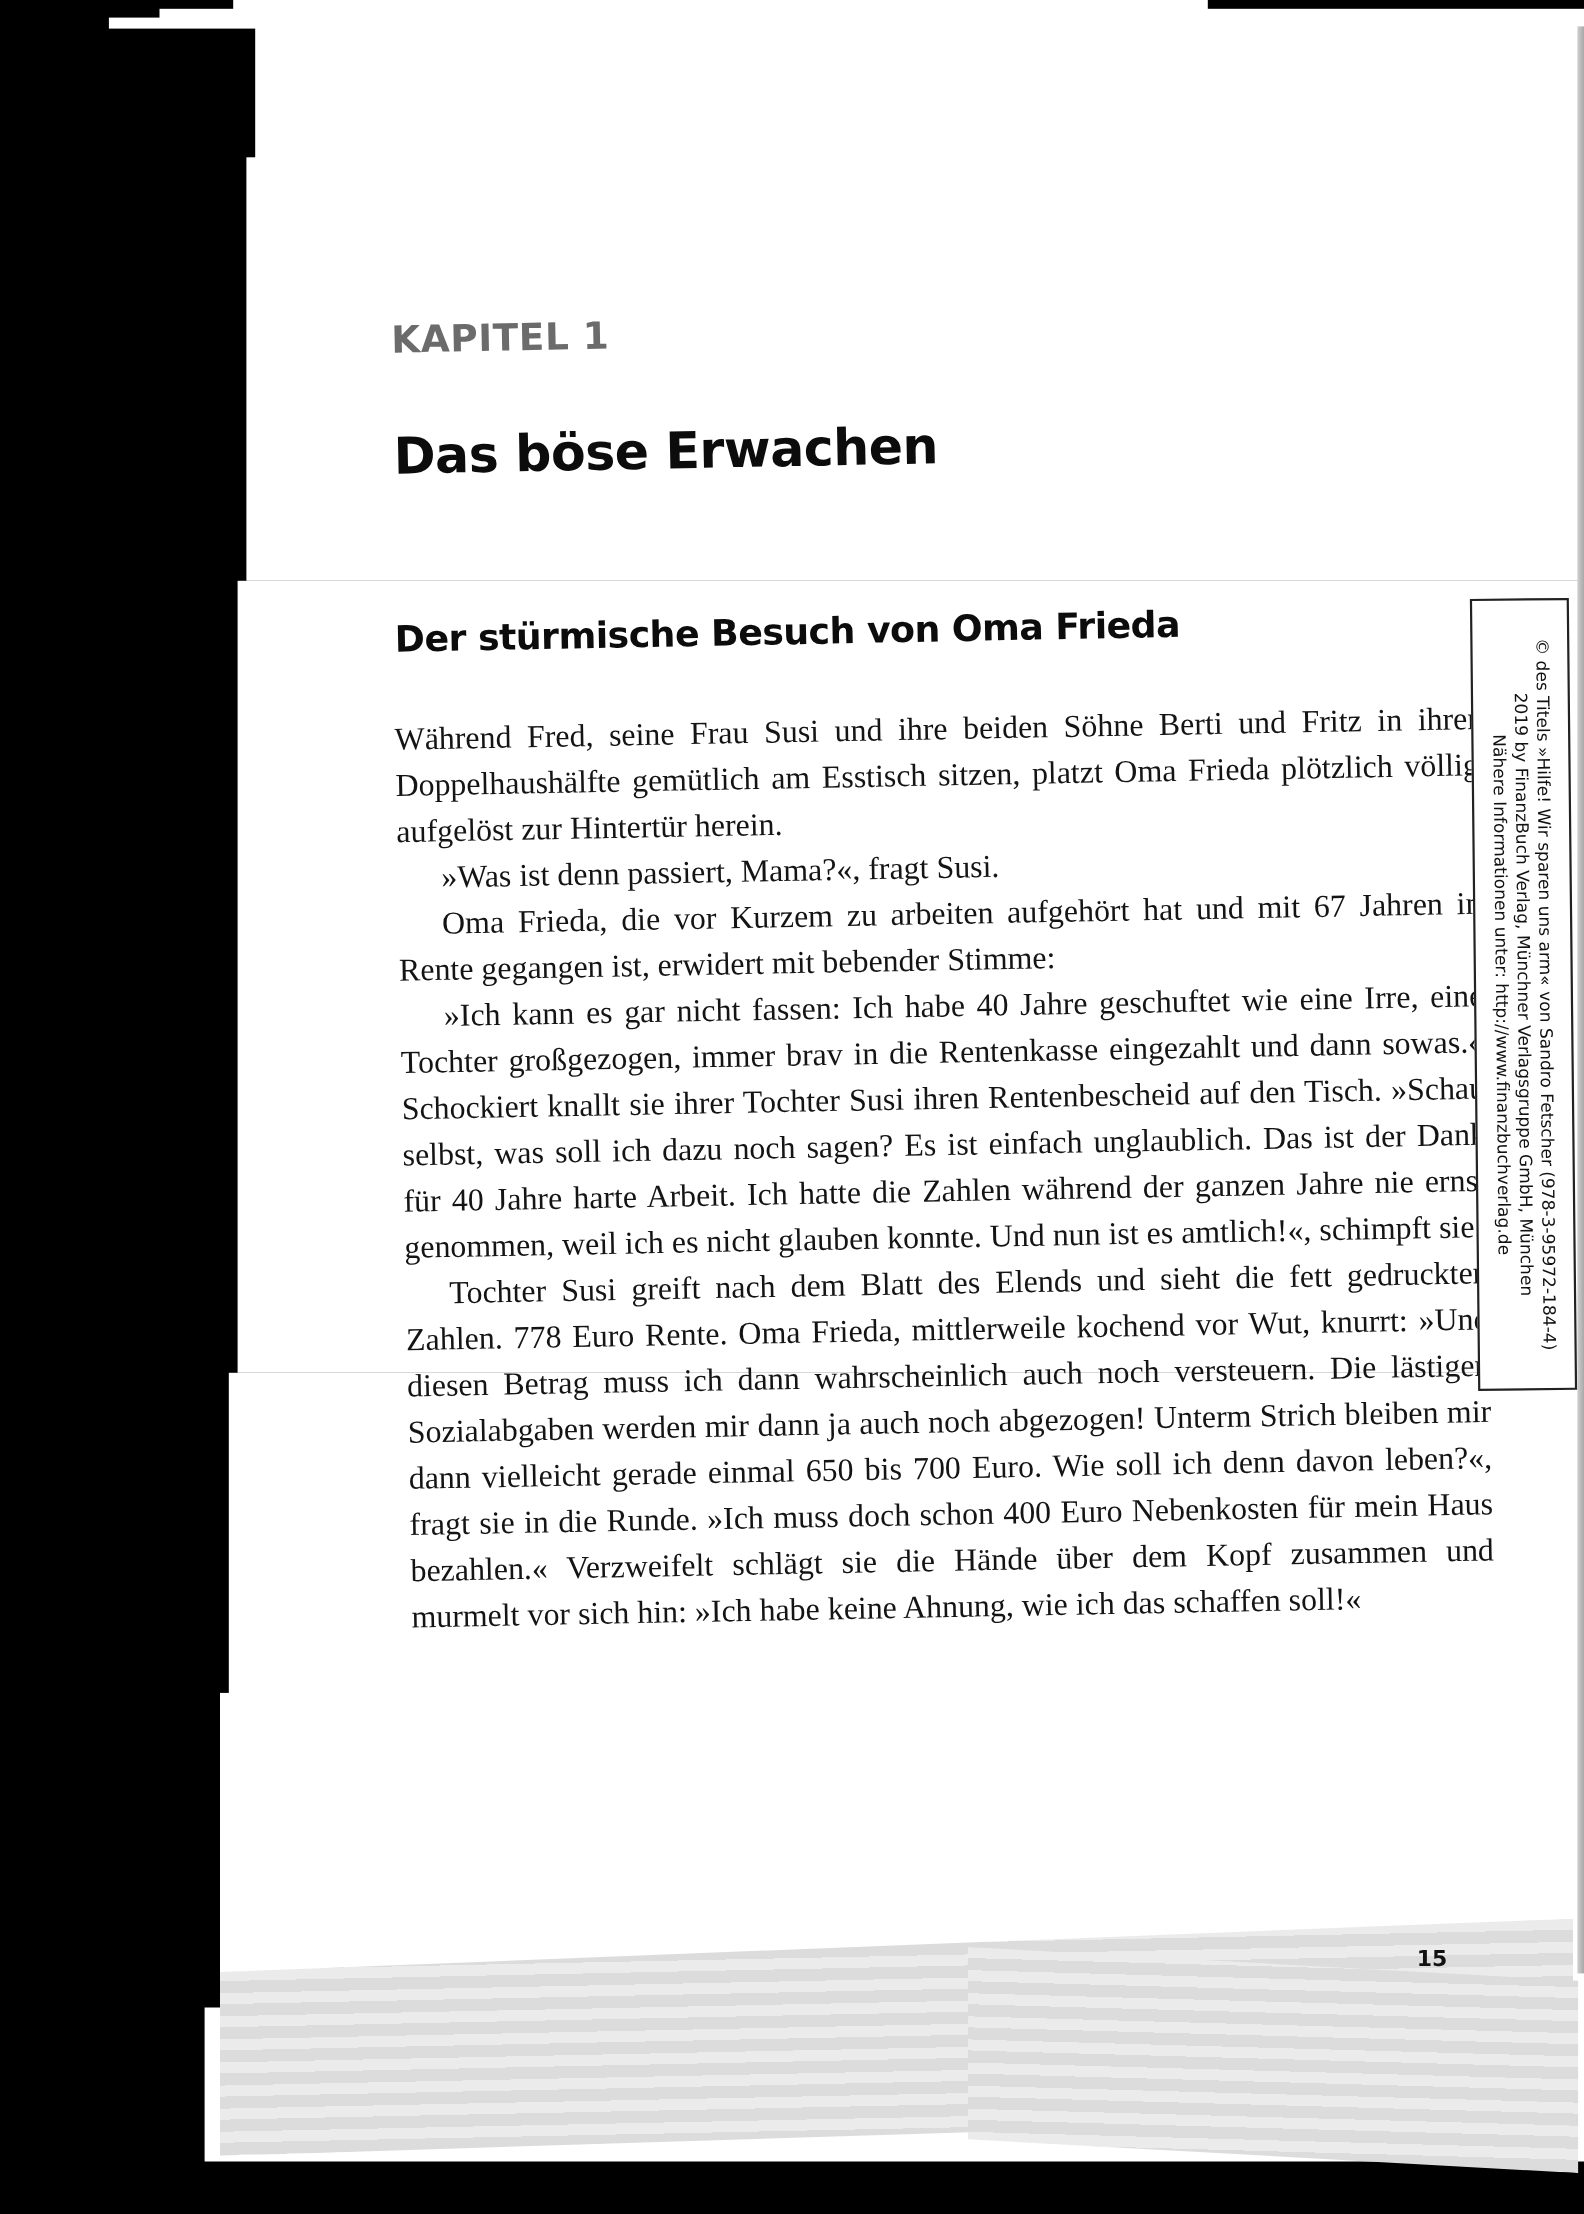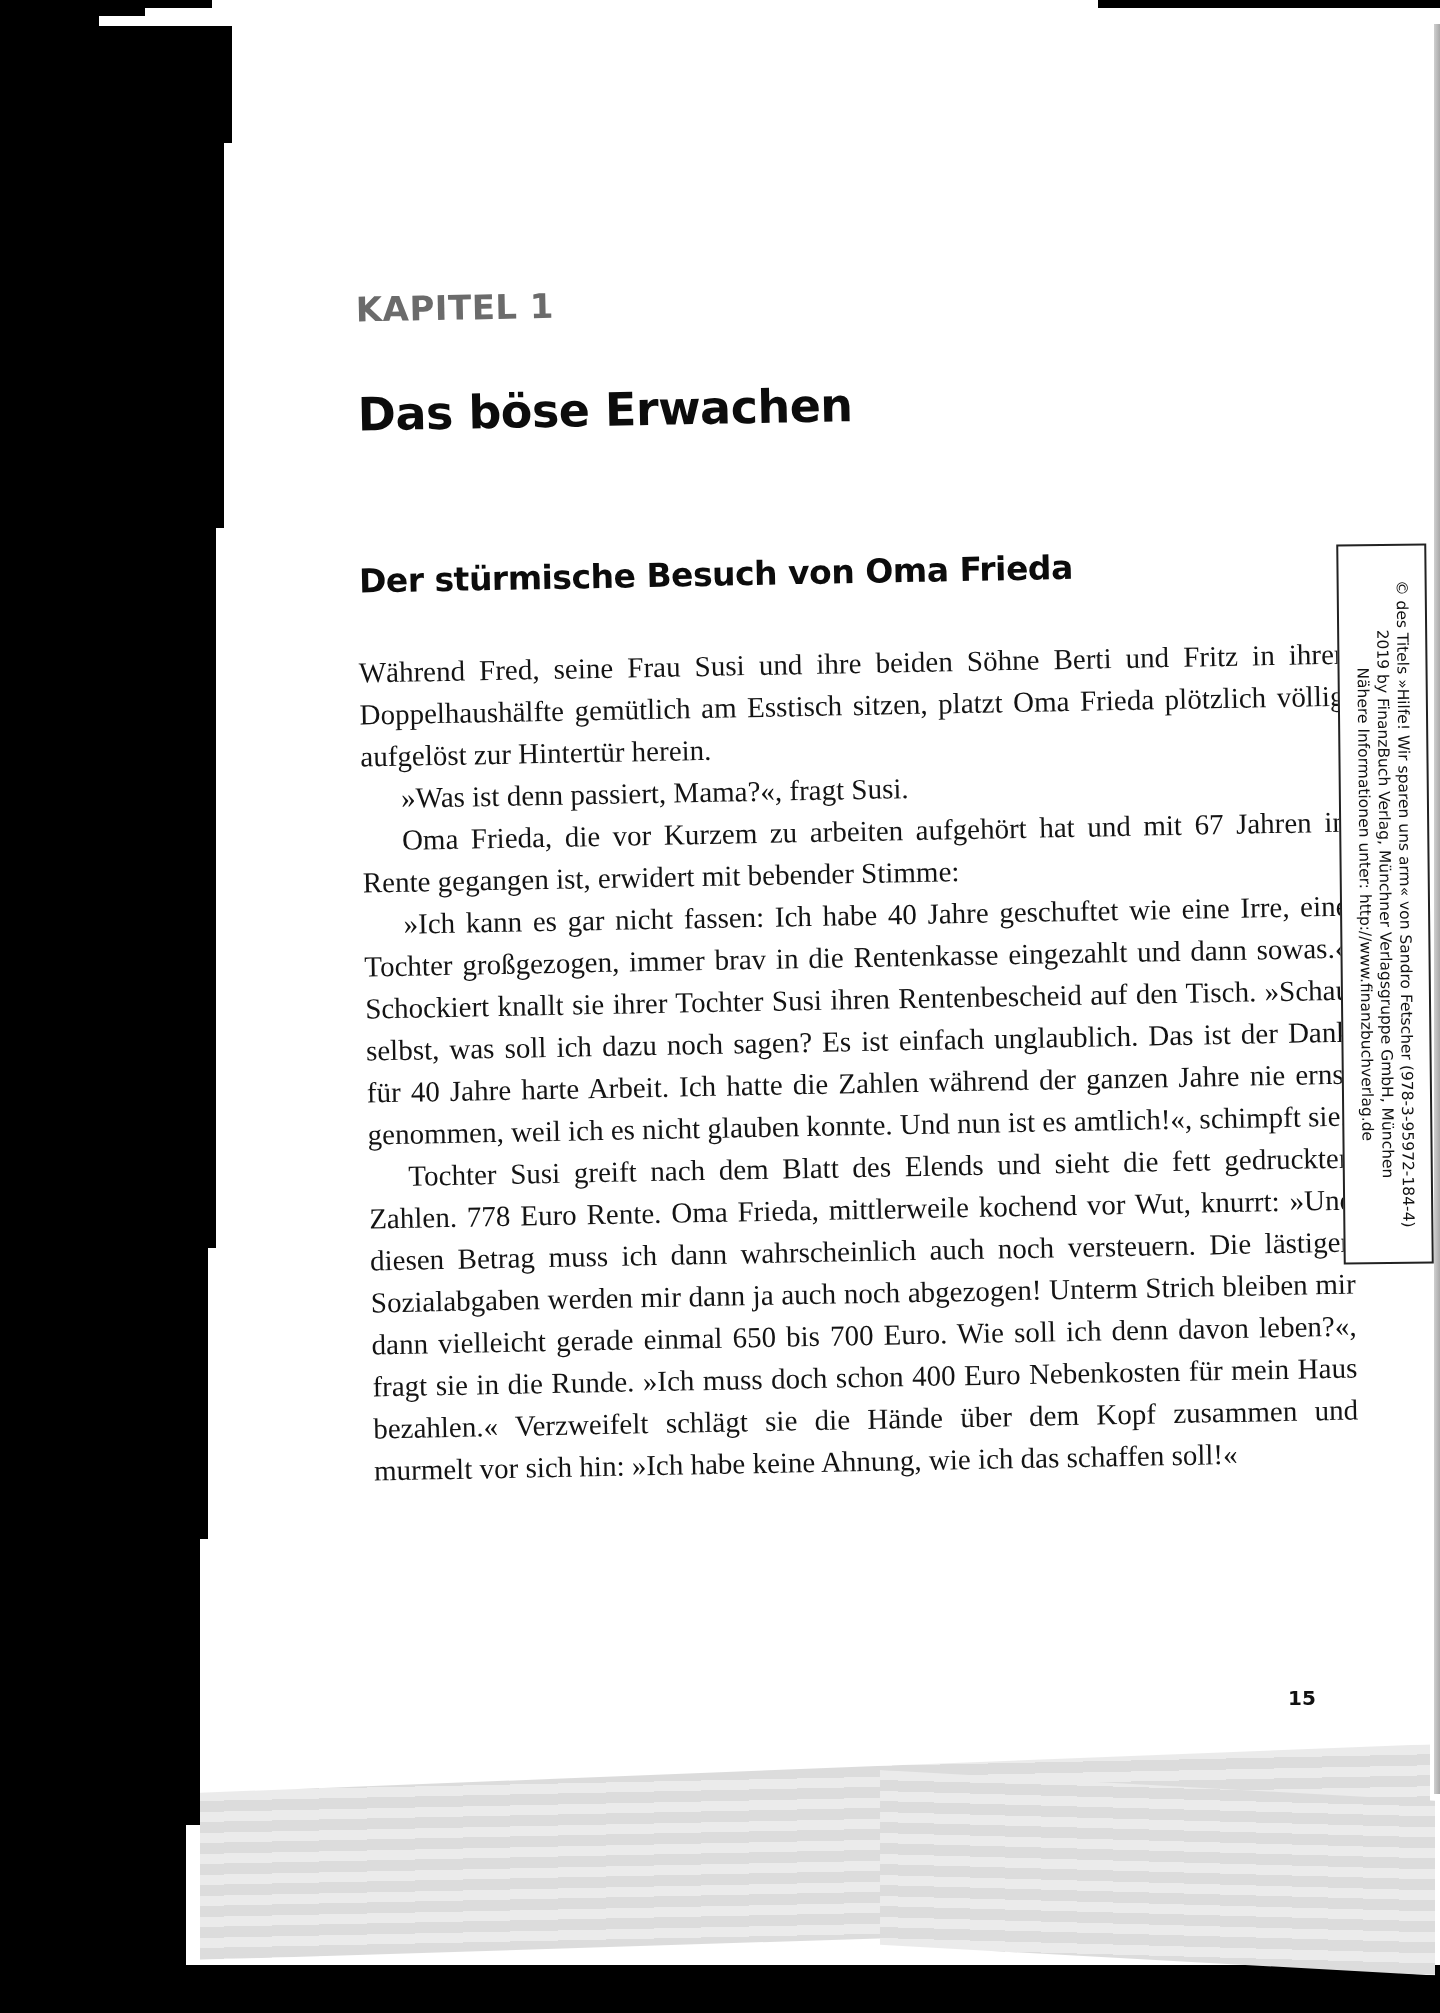--- a/index.html
+++ b/index.html
@@ -140,21 +140,21 @@
       font-family: "DejaVu Sans", sans-serif;
       font-size: 15.5px;
       line-height: 20px;
       text-align: center;
       color: #111;
     }
     .copyright-text span { display: block; white-space: nowrap; }
 
     .page-number {
       position: absolute;
-      left: 1288px; top: 1686px;
+      left: 1288px; top: 1768px;
       font-family: "DejaVu Sans", sans-serif;
       font-weight: bold;
       font-size: 20px;
       color: #111;
     }
   </style>
 </head>
 <body>
 
 <div class="page-shape ps-top1"></div>

